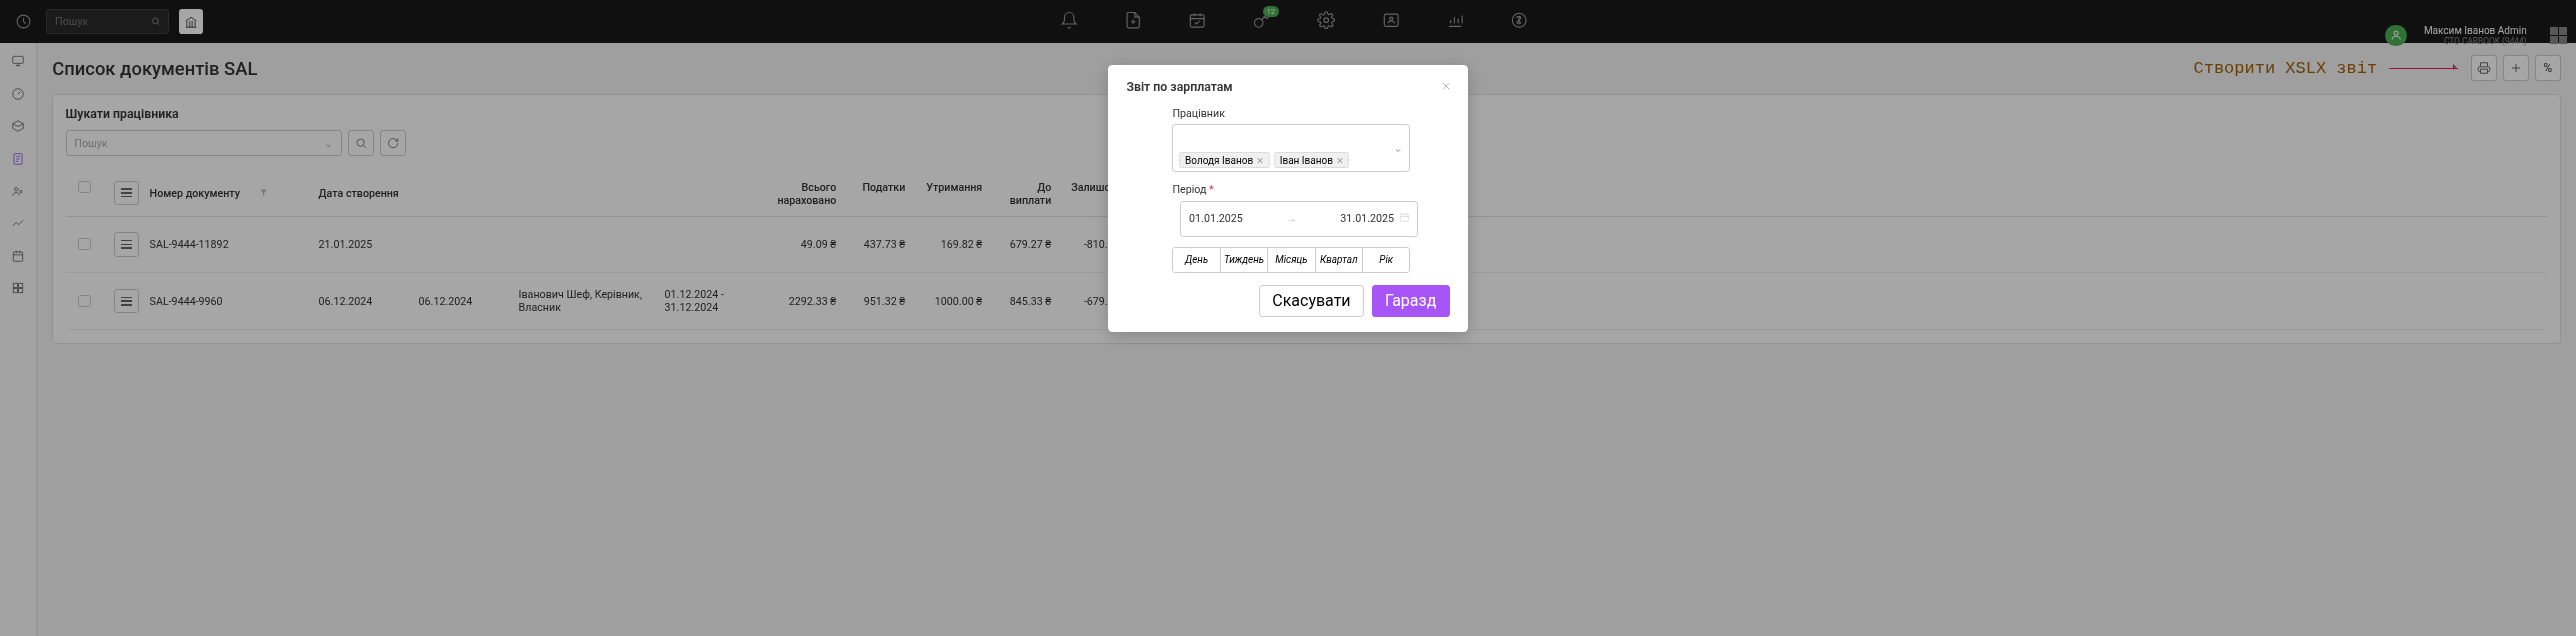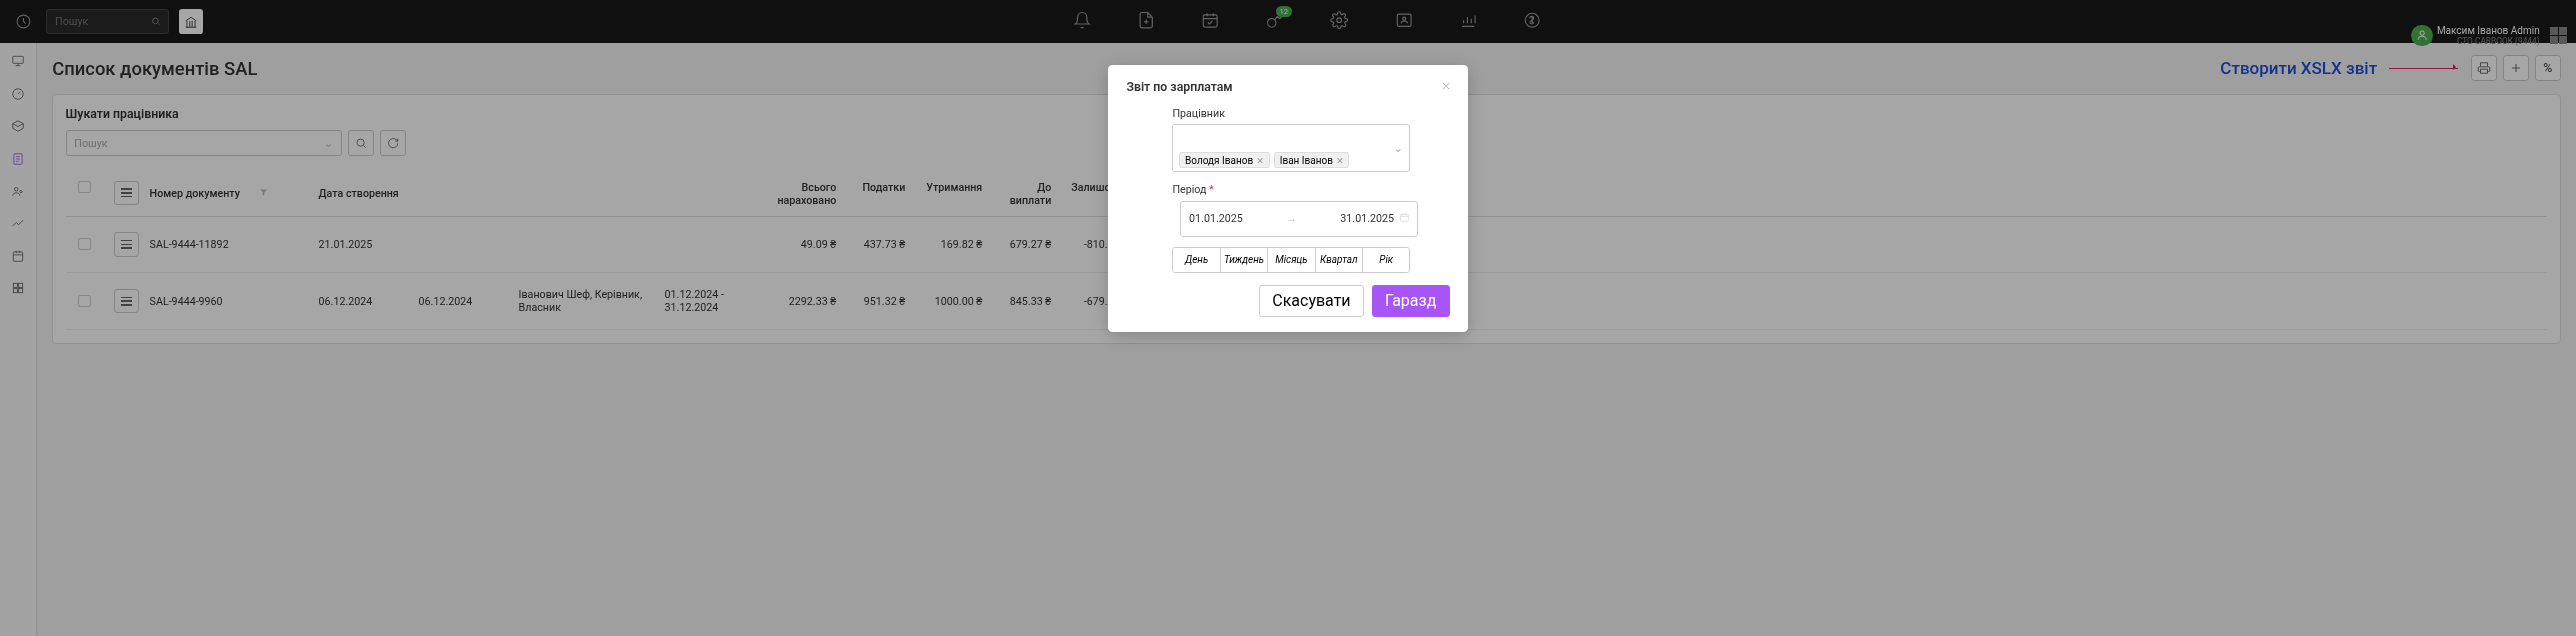--- a/index.html
+++ b/index.html
@@ -10,40 +10,40 @@
     .topbar-icon { width: 28px; height: 28px; display: flex; align-items: center; justify-content: center; color: #999; cursor: pointer; }
     .topbar-icon svg { width: 17px; height: 17px; stroke: currentColor; fill: none; stroke-width: 1.5; }
     .search-box { background: #2a2a2a; border: 0.8px solid #444; border-radius: 3.1px; height: 24.5px; display: flex; align-items: center; padding: 0 7.7px; width: 123px; }
     .search-box input { background: transparent; border: none; color: #ccc; width: 100%; outline: none; font-size: 10.7px; }
     .bank-btn { width: 24.5px; height: 24.5px; background: #fff; border-radius: 3.1px; display: flex; align-items: center; justify-content: center; cursor: pointer; }
     .bank-btn svg { width: 14px; height: 14px; stroke: #333; stroke-width: 1.5; fill: none; }
     .nav-icons { flex: 1; display: flex; justify-content: center; gap: 46px; align-items: center; }
     .nav-icon { position: relative; cursor: pointer; color: #999; }
     .nav-icon svg { width: 18.4px; height: 18.4px; stroke: currentColor; fill: none; stroke-width: 1.5; }
     .badge { position: absolute; top: -4.6px; right: -7.7px; background: #4caf50; color: #fff; font-size: 7.7px; padding: 0.8px 3.8px; border-radius: 6.1px; }
-    .user-info { display: flex; align-items: center; gap: 4px; margin-top: 28px; }
+    .user-info { display: flex; align-items: center; gap: 17px; margin-top: 28px; }
     .avatar { width: 21.5px; height: 21.5px; background: #4caf50; border-radius: 50%; display: flex; align-items: center; justify-content: center; }
     .avatar svg { width: 12.3px; height: 12.3px; stroke: #fff; fill: none; stroke-width: 2; }
     .user-text { display: flex; flex-direction: column; align-items: flex-end; font-size: 10px; }
     .user-name { color: #fff; }
     .user-sub { color: #888; font-size: 8.4px; }
     .apps-icon { width: 17px; height: 17px; display: grid; grid-template-columns: 1fr 1fr; gap: 1.5px; margin-left: 6.1px; cursor: pointer; }
     .apps-icon span { background: #888; }
     
     .main-layout { display: flex; height: calc(100vh - 43px); }
     .sidenav { width: 37px; background: #fafafa; border-right: 0.8px solid #e0e0e0; display: flex; flex-direction: column; align-items: center; padding-top: 9.2px; gap: 14px; }
     .sidenav-icon { width: 18.4px; height: 18.4px; display: flex; align-items: center; justify-content: center; color: #666; cursor: pointer; }
     .sidenav-icon.active { color: #8b5cf6; }
     .sidenav-icon svg { width: 14px; height: 14px; stroke: currentColor; fill: none; stroke-width: 1.5; }
     
     .content { flex: 1; padding: 12.3px 15.3px; overflow: auto; }
     .page-header { display: flex; align-items: center; justify-content: space-between; margin-bottom: 12.3px; }
     .page-title { font-size: 18.4px; font-weight: 500; color: #333; }
     .header-right { display: flex; align-items: center; gap: 6.1px; }
-    .annotation { color: #1d4ed8; font-size: 17px; font-weight: 500; margin-right: 6.1px; }
+    .annotation { color: #a16207; font-size: 17px; font-weight: 500; margin-right: 6.1px; font-family: Liberation Mono, monospace; }
     .arrow { width: 69px; height: 1.5px; background: #e91e63; position: relative; margin-right: 6.1px; }
     .arrow::after { content: ''; position: absolute; right: -0.8px; top: -3.1px; border: 3.8px solid transparent; border-left-color: #e91e63; }
     .hdr-btn { width: 26px; height: 26px; border: 0.8px solid #ccc; border-radius: 3.1px; background: #fff; display: flex; align-items: center; justify-content: center; cursor: pointer; color: #555; }
     .hdr-btn svg { width: 14px; height: 14px; stroke: currentColor; fill: none; stroke-width: 1.5; }
     
     .panel { background: #fff; border: 0.8px solid #e0e0e0; border-radius: 4.6px; padding: 12.3px; }
     .panel-title { font-size: 12.3px; font-weight: 600; margin-bottom: 9.2px; color: #333; }
     .search-row { display: flex; gap: 6.1px; margin-bottom: 15.3px; }
     .search-select { flex: 0 0 276px; border: 0.8px solid #ccc; border-radius: 3.1px; height: 26px; display: flex; align-items: center; padding: 0 7.7px; color: #aaa; font-size: 10.7px; justify-content: space-between; }
     .round-btn { width: 26px; height: 26px; border: 0.8px solid #ccc; border-radius: 3.1px; background: #fff; display: flex; align-items: center; justify-content: center; cursor: pointer; }

